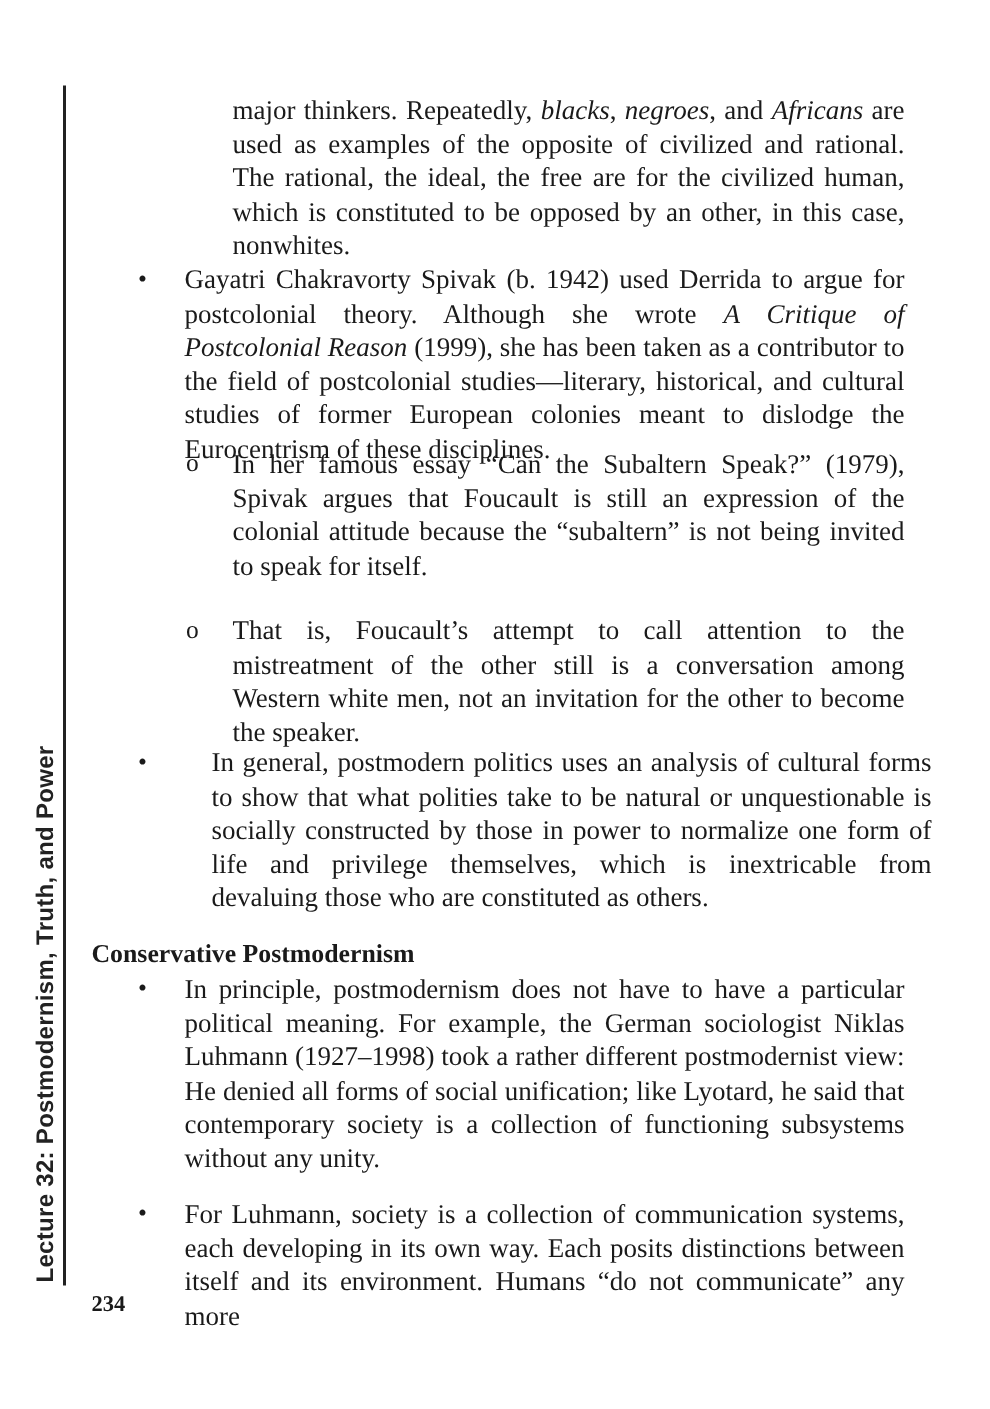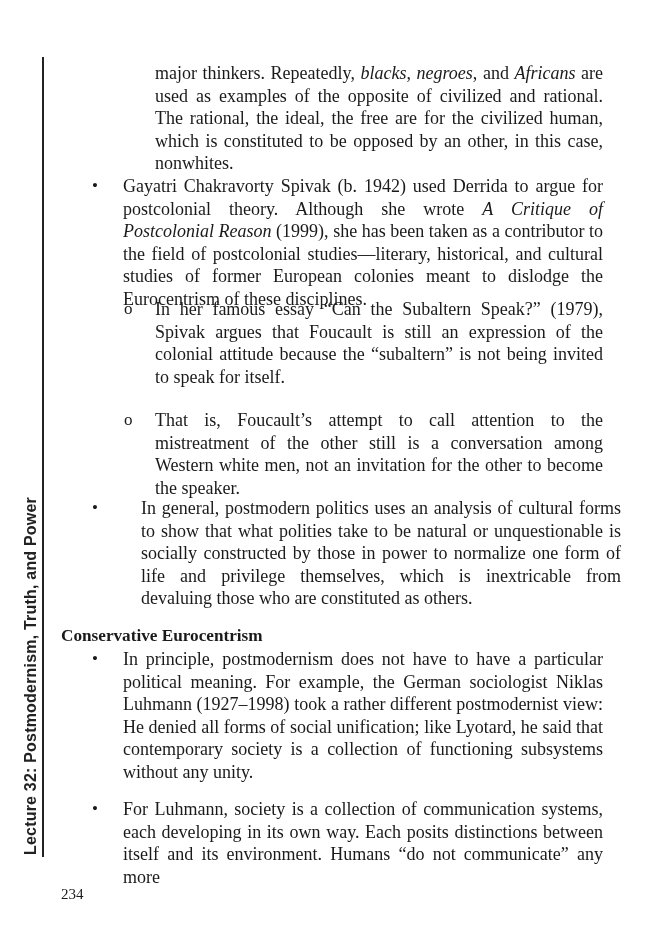--- a/index.html
+++ b/index.html
@@ -8,21 +8,21 @@
   .rule { position: absolute; left: 42px; top: 57px; width: 2px; height: 800px; background: #222; }
   .side-label { position: absolute; left: 22px; top: 855px; transform-origin: 0 0;
                 transform: rotate(-90deg); white-space: nowrap;
                 font-family: "Liberation Sans", sans-serif; font-weight: bold; font-size: 16px;
                 color: #222; letter-spacing: 0.2px; width: 345px; text-align: left; }
   .para { position: absolute; font-size: 18px; line-height: 22.5px; text-align: justify;
           text-align-last: left; }
   .bullet { position: absolute; font-size: 17px; line-height: 22.5px; }
   .em { font-style: italic; }
   .heading { position: absolute; left: 61px; font-weight: bold; font-size: 17.2px; line-height: 22.5px; }
-  .pagenum { position: absolute; left: 61px; top: 886px; font-size: 15px; }
+  .pagenum { position: absolute; left: 61px; top: 862px; font-size: 15px; font-weight: bold; }
 </style>
 </head>
 <body>
 
 <div class="rule"></div>
 <div class="side-label">Lecture 32: Postmodernism, Truth, and Power</div>
 
 <div class="para" style="left:155px; top:62px; width:448px;"><span>major thinkers. Repeatedly, </span><span class="em">blacks</span><span>, </span><span class="em">negroes</span><span>, and </span><span class="em">Africans</span><span> are used as examples of the opposite of civilized and rational. The rational, the ideal, the free are for the civilized human, which is constituted to be opposed by an other, in this case, nonwhites.</span></div>
 
 <div class="bullet" style="left:92px; top:175px;">•</div>
@@ -30,21 +30,21 @@
 
 <div class="bullet" style="left:124px; top:298px;">o</div>
 <div class="para" style="left:155px; top:298px; width:448px;">In her famous essay “Can the Subaltern Speak?” (1979), Spivak argues that Foucault is still an expression of the colonial attitude because the “subaltern” is not being invited to speak for itself.</div>
 
 <div class="bullet" style="left:124px; top:409px;">o</div>
 <div class="para" style="left:155px; top:409px; width:448px;">That is, Foucault’s attempt to call attention to the mistreatment of the other still is a conversation among Western white men, not an invitation for the other to become the speaker.</div>
 
 <div class="bullet" style="left:92px; top:497px;">•</div>
 <div class="para" style="left:141px; top:497px; width:480px;">In general, postmodern politics uses an analysis of cultural forms to show that what polities take to be natural or unquestionable is socially constructed by those in power to normalize one form of life and privilege themselves, which is inextricable from devaluing those who are constituted as others.</div>
 
-<div class="heading" style="top:625px;">Conservative Eurocentrism</div>
+<div class="heading" style="top:625px;">Conservative Postmodernism</div>
 
 <div class="bullet" style="left:92px; top:648px;">•</div>
 <div class="para" style="left:123px; top:648px; width:480px;">In principle, postmodernism does not have to have a particular political meaning. For example, the German sociologist Niklas Luhmann (1927–1998) took a rather different postmodernist view: He denied all forms of social unification; like Lyotard, he said that contemporary society is a collection of functioning subsystems without any unity.</div>
 
 <div class="bullet" style="left:92px; top:798px;">•</div>
 <div class="para" style="left:123px; top:798px; width:480px; text-align-last: justify;">For Luhmann, society is a collection of communication systems, each developing in its own way. Each posits distinctions between itself and its environment. Humans “do not communicate” any more</div>
 
 <div class="pagenum">234</div>
 
 </body></html>

